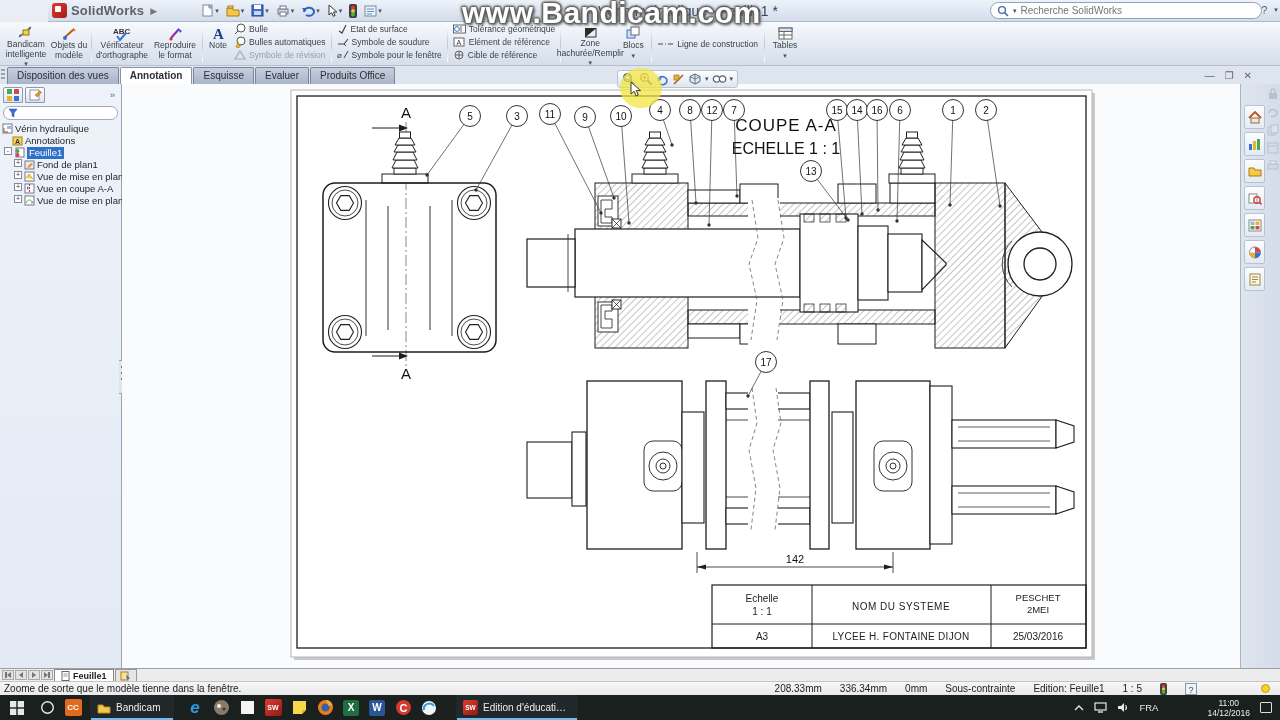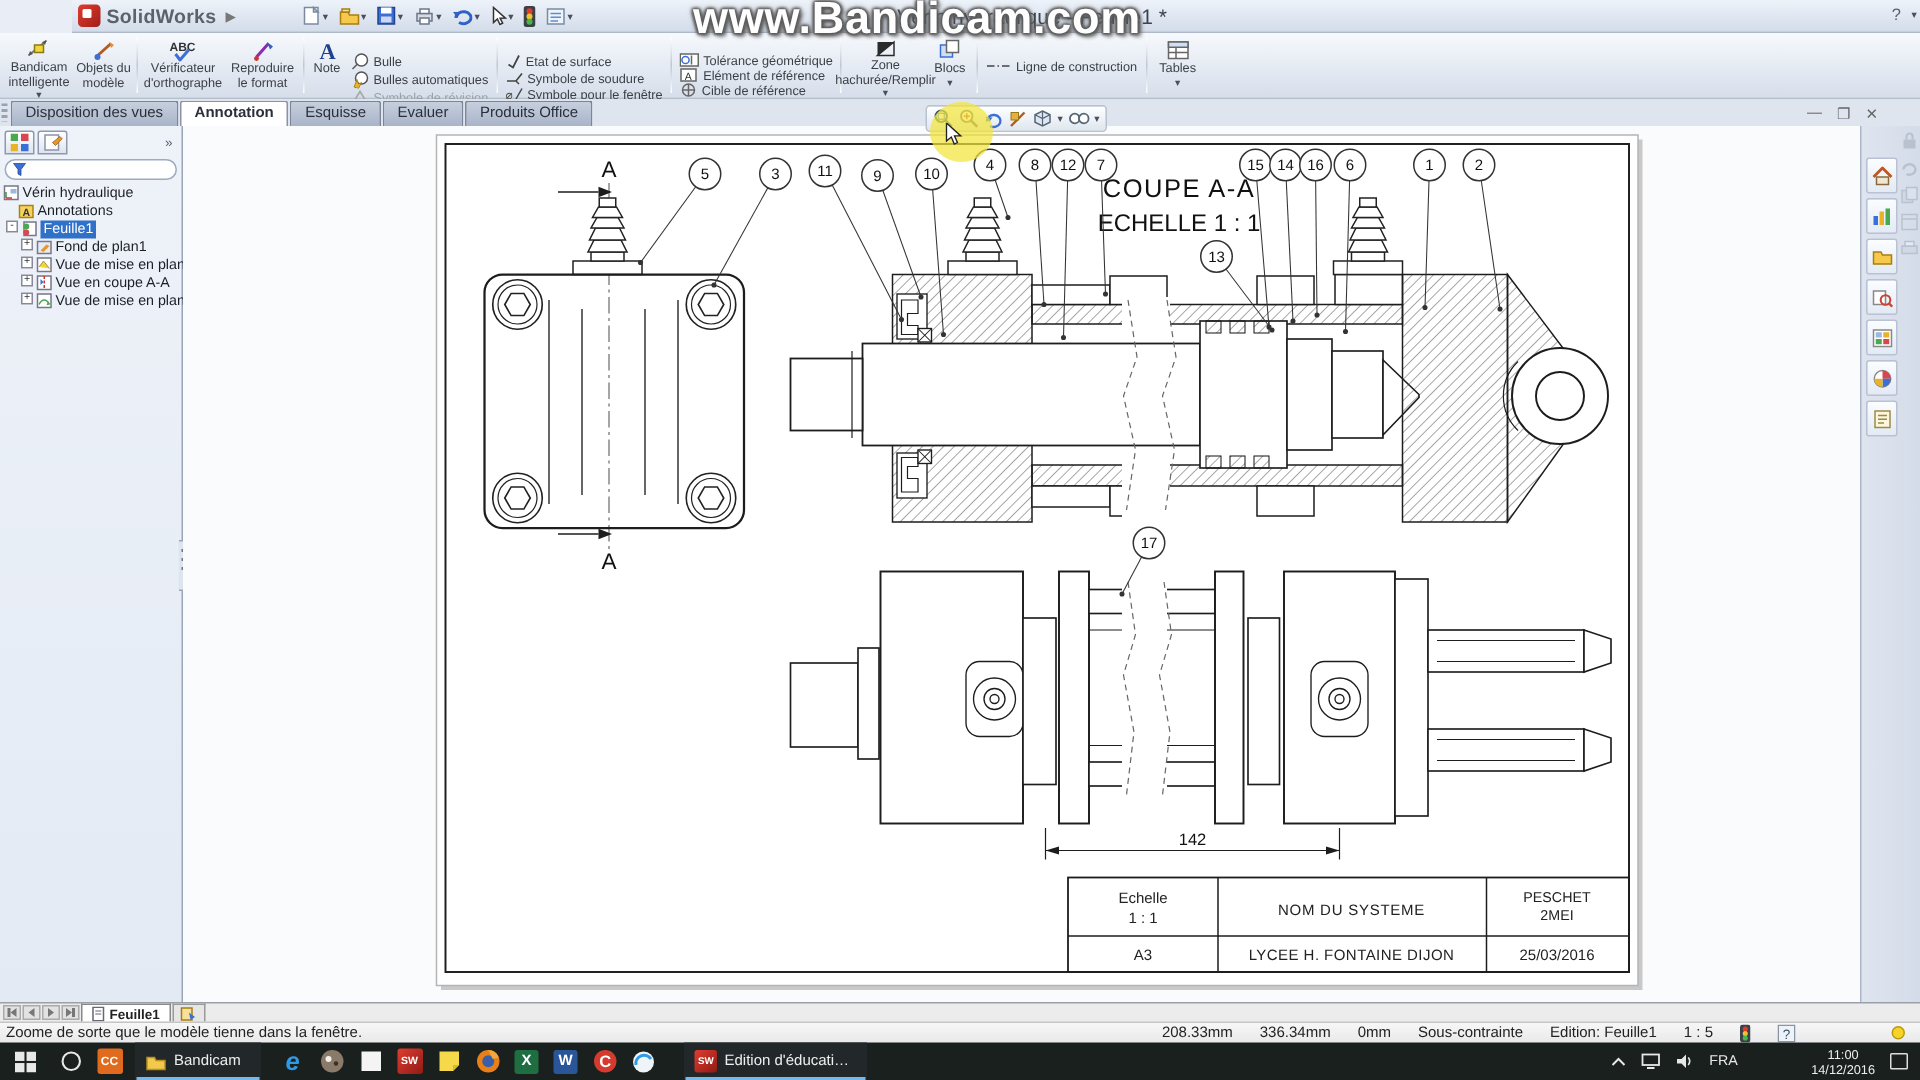--- a/index.html
+++ b/index.html
@@ -33,23 +33,23 @@
     text-shadow:0 0 2px #5a5a5a,0 0 4px #606060,2px 2px 3px #555,-1px -1px 2px #666,1px -1px 2px #666,-1px 1px 2px #666; }
 
   
   .ribbon { position:absolute; left:0; top:22px; width:1280px; height:44px;
     background:linear-gradient(#f6f9fd,#dfe6f0 70%,#d6deea); border-bottom:1px solid #b6bfcc;
     display:flex; align-items:stretch; padding-left:3px; }
   .rb-sep { width:1px; background:linear-gradient(#fff,#bfc7d4,#fff); margin:3px 2px; }
   .rb-big { width:46px; display:flex; flex-direction:column; align-items:center; justify-content:flex-start;
     padding-top:3px; text-align:center; font-size:8.5px; line-height:9.5px; color:#3b3f46; border-radius:2px; }
   .rb-big .ric { height:16px; display:flex; align-items:center; }
-  .rb-stack { display:flex; flex-direction:column; justify-content:flex-start; padding-top:13px; }
+  .rb-stack { display:flex; flex-direction:column; justify-content:flex-start; padding-top:0; }
   .rb-row { display:flex; align-items:center; gap:3px; height:13px; font-size:8.5px; color:#3b3f46; padding:0 3px; }
-  .rb-row.gray { color:#9aa0a8;text-decoration:underline; }
+  .rb-row.gray { color:#9aa0a8; }
   .rb-mid { display:flex; align-items:center; font-size:8.5px; color:#3b3f46; gap:3px; padding:0 4px; }
 
   
   .tabrow { position:absolute; left:0; top:66px; width:1280px; height:18px; background:#dfe5ee; }
   .grip { position:absolute; left:1px; top:3px; width:4px; height:12px;
     background:repeating-linear-gradient(#98a2b4 0 2px,transparent 2px 4px); }
   .tabs { position:absolute; left:7px; top:1px; display:flex; gap:1px; }
   .tab { height:17px; padding:2px 9px 0; font-size:10px; color:#2a2f3a;
     background:linear-gradient(#c6cfdd,#a9b4c9); border:1px solid #7d8699; border-bottom:none;
     border-radius:2px 2px 0 0; }
@@ -203,20 +203,28 @@
         <svg width="13" height="12">
             <rect x="1" y="1" width="11" height="10" fill="#eef3f9" stroke="#7a8aa0"></rect>
             <line x1="3" y1="4" x2="10" y2="4" stroke="#5b8ed6"></line>
             <line x1="3" y1="6.5" x2="10" y2="6.5" stroke="#5b8ed6"></line>
             <line x1="3" y1="9" x2="8" y2="9" stroke="#5b8ed6"></line>
           </svg>
           <span class="dd">▾</span>
         </span>
     </div>
     <div class="doc-title">Vérin hydraulique - Feuille1 *</div>
+    <div class="search-wrap">
+      <svg width="12" height="12">
+          <circle cx="5" cy="5" r="3.4" fill="none" stroke="#4a6ea9" stroke-width="1.4"></circle>
+          <line x1="7.6" y1="7.6" x2="11" y2="11" stroke="#4a6ea9" stroke-width="1.6"></line>
+        </svg>
+      <span class="dd">▾</span>
+      <input placeholder="Recherche SolidWorks" style="">
+    </div>
     <div class="win-ctrls">
       <span>?</span>
       <span class="dd">▾</span>
       <span>–</span>
       <span>❐</span>
       <span>✕</span>
     </div>
   </div>
 
   <div class="watermark">www.Bandicam.com</div>

